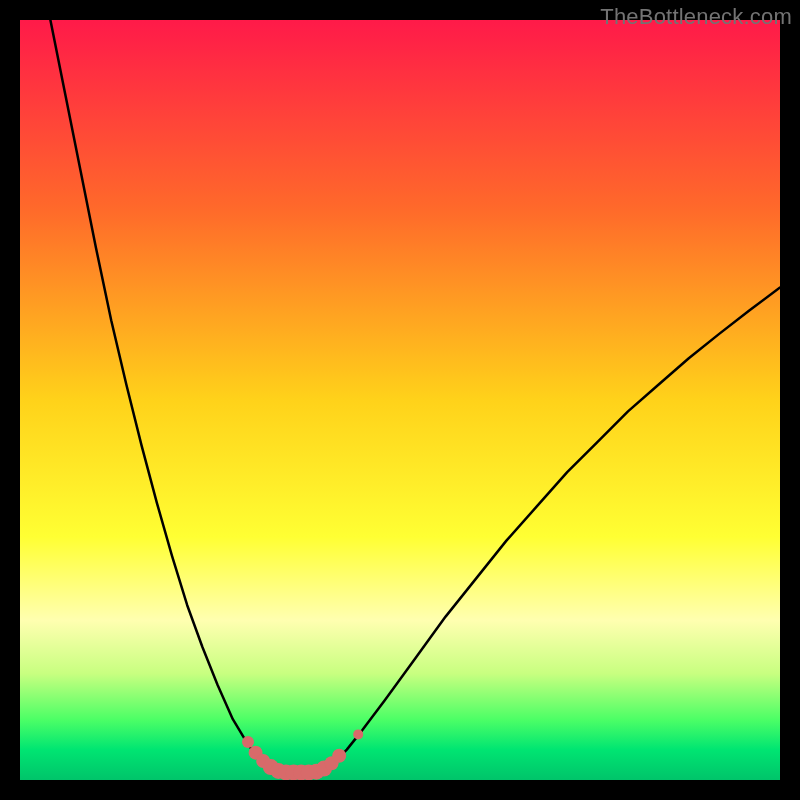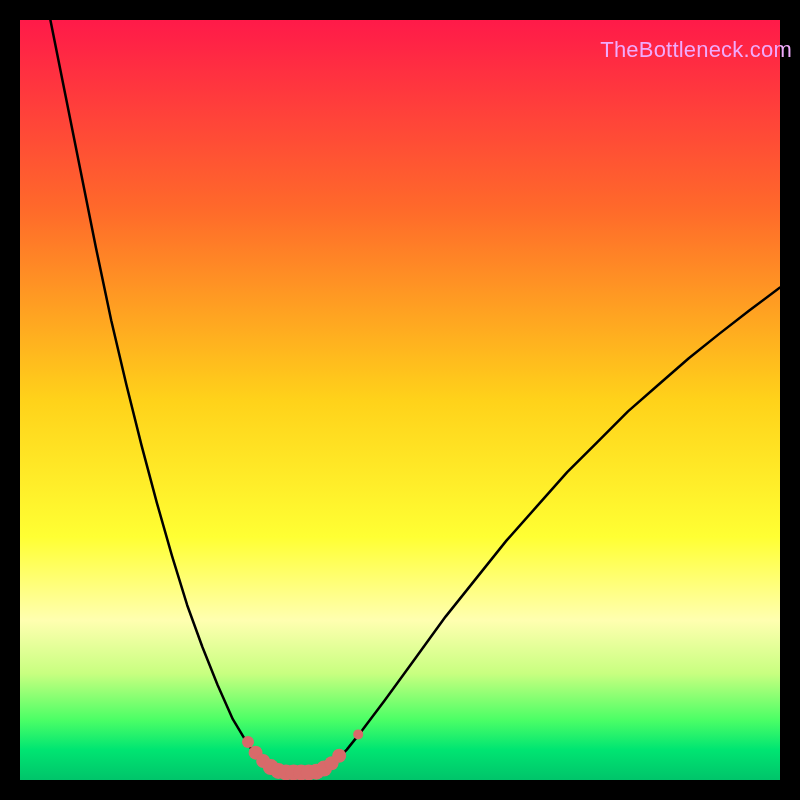--- a/index.html
+++ b/index.html
@@ -23,27 +23,26 @@
     position: absolute;
     left: 0;
     top: 0;
     width: 760px;
     height: 760px;
   }
   .watermark {
     position: absolute;
     top: 4px;
     right: 8px;
-    color: #f0abfc;
+    color: #737373;
     font-size: 22px;
     font-weight: 500;
     letter-spacing: 0.2px;
     z-index: 10;
     user-select: none;
-    margin-top: 33px;
   }
   svg {
     display: block;
   }
 </style>
 </head>
 <body>
 
 <div class="watermark">TheBottleneck.com</div>
 

